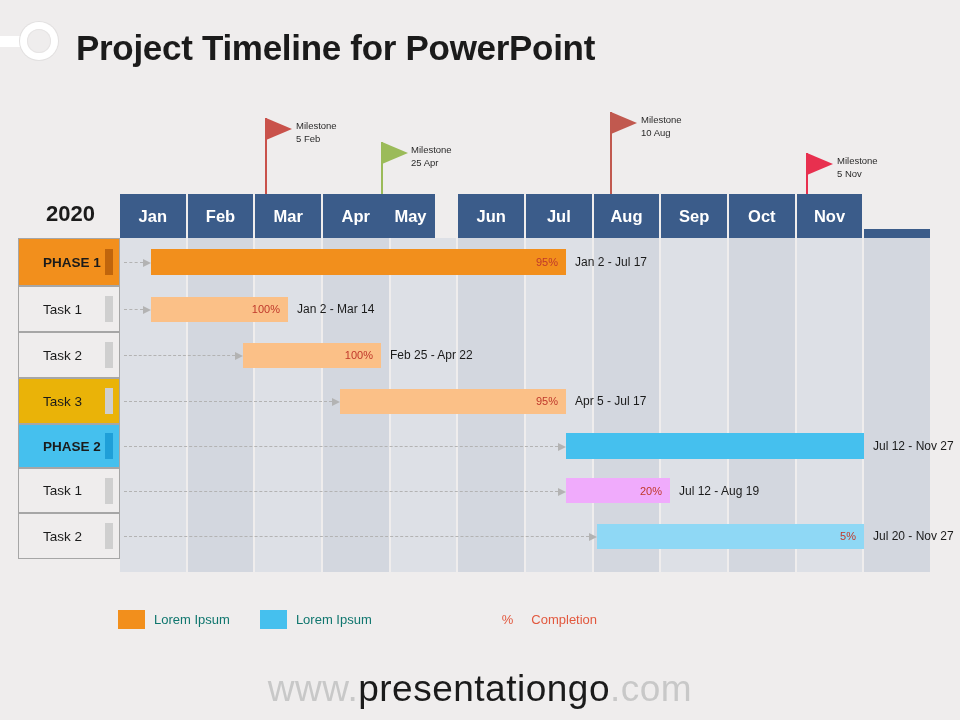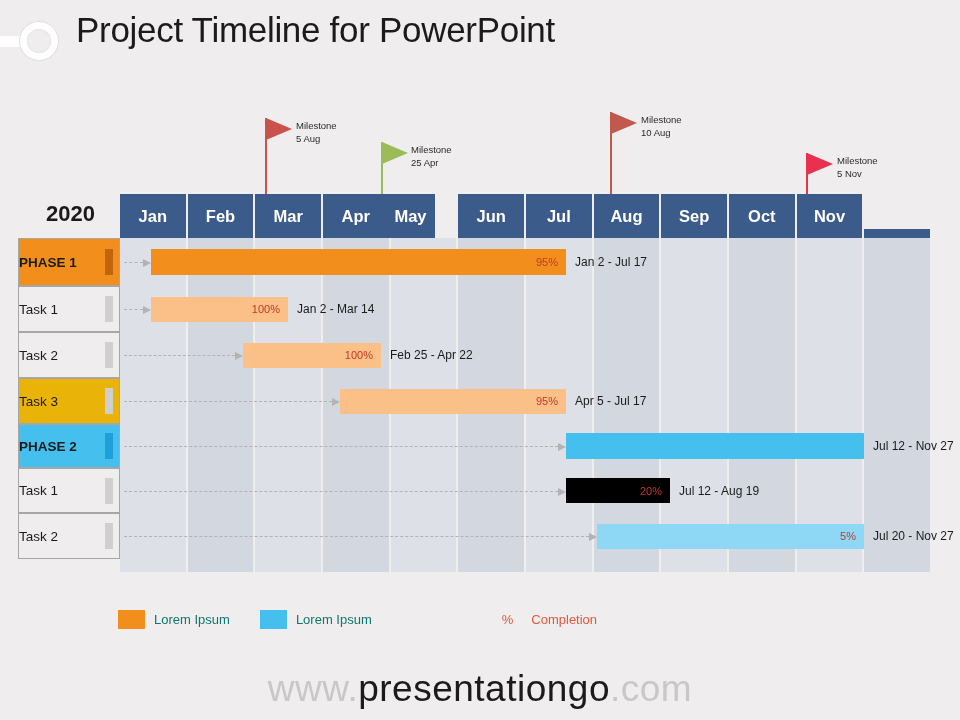--- a/index.html
+++ b/index.html
@@ -25,22 +25,22 @@
     background: #efeded;
     box-shadow: inset 0 0 0 1px #e6e4e4;
   }
   .logo-stem {
     position: absolute; left: -8px; top: 20px;
     width: 34px; height: 11px; background: #fff; border-radius: 2px;
   }
 
   
   .title {
-    position: absolute; left: 76px; top: 10px;
-    font-size: 35px; font-weight: normal; color: #1b1b1b;
+    position: absolute; left: 76px; top: 28px;
+    font-size: 35px; font-weight: bold; color: #1b1b1b;
     letter-spacing: -0.3px; white-space: nowrap;
   }
 
   
   .milestone { position: absolute; }
   .ms-pole { position: absolute; left: 0; top: 0; width: 2px; }
   .ms-flag {
     position: absolute; left: 1px; top: 0;
     width: 0; height: 0;
     border-top: 11px solid transparent;
@@ -68,21 +68,21 @@
     font-size: 22px; font-weight: bold; color: #1b1b1b;
   }
 
   
   .task-cell {
     position: absolute; left: 18px; width: 102px;
     background: #efeded; border: 1px solid #a6a6a6;
     display: flex; align-items: center;
   }
   .task-cell .tname {
-    padding-left: 0; font-size: 13.5px; color: #1b1b1b; white-space: nowrap;
+    padding-left: 24px; font-size: 13.5px; color: #1b1b1b; white-space: nowrap;
   }
   .task-cell.phase .tname { font-weight: bold; font-size: 13.5px; }
   .task-chip {
     position: absolute; right: 6px; top: 50%; transform: translateY(-50%);
     width: 8px; height: 26px;
   }
 
   
   .conn {
     position: absolute; height: 0;
@@ -133,21 +133,21 @@
 
   <div class="title">Project Timeline for PowerPoint</div>
 
   <div id="milestones">
       <div class="milestone" style="left: 265px; top: 118px; height: 78px;">
         <div class="ms-pole" style="height: 78px; background: rgb(201, 82, 75);"></div>
         <div class="ms-flag" style="border-left: 26px solid rgb(201, 82, 75);"></div>
       </div>
       <div class="ms-label" style="left: 296px; top: 119px; position: absolute;">
         <div>Milestone</div>
-        <div>5 Aug</div>
+        <div>5 Feb</div>
       </div>
       <div class="milestone" style="left: 381px; top: 142px; height: 54px;">
         <div class="ms-pole" style="height: 54px; background: rgb(155, 187, 89);"></div>
         <div class="ms-flag" style="border-left: 26px solid rgb(155, 187, 89);"></div>
       </div>
       <div class="ms-label" style="left: 411px; top: 143px; position: absolute;">
         <div>Milestone</div>
         <div>25 Apr</div>
       </div>
       <div class="milestone" style="left: 610px; top: 112px; height: 84px;">
@@ -243,21 +243,21 @@
       <div class="bar" style="left: 243px; top: 342.5px; width: 138px; height: 25px; background: rgb(251, 192, 135);">
         <span class="pct">100%</span>
       </div>
       <div class="daterange" style="left: 390px; top: 347px; height: 16px;">Feb 25 - Apr 22</div>
       <div class="bar" style="left: 340px; top: 388.5px; width: 226px; height: 25px; background: rgb(251, 192, 135);">
         <span class="pct">95%</span>
       </div>
       <div class="daterange" style="left: 575px; top: 393px; height: 16px;">Apr 5 - Jul 17</div>
       <div class="bar" style="left: 566px; top: 433px; width: 298px; height: 26px; background: rgb(69, 192, 238);"></div>
       <div class="daterange" style="left: 873px; top: 438px; height: 16px;">Jul 12 - Nov 27</div>
-      <div class="bar" style="left: 566px; top: 478px; width: 104px; height: 25px; background: #000000;">
+      <div class="bar" style="left: 566px; top: 478px; width: 104px; height: 25px; background: #f0abfc;">
         <span class="pct">20%</span>
       </div>
       <div class="daterange" style="left: 679px; top: 482.5px; height: 16px;">Jul 12 - Aug 19</div>
       <div class="bar" style="left: 597px; top: 523.5px; width: 267px; height: 25px; background: rgb(143, 216, 245);">
         <span class="pct">5%</span>
       </div>
       <div class="daterange" style="left: 873px; top: 528px; height: 16px;">Jul 20 - Nov 27</div>
     </div>
 
   <div id="tasklist">

